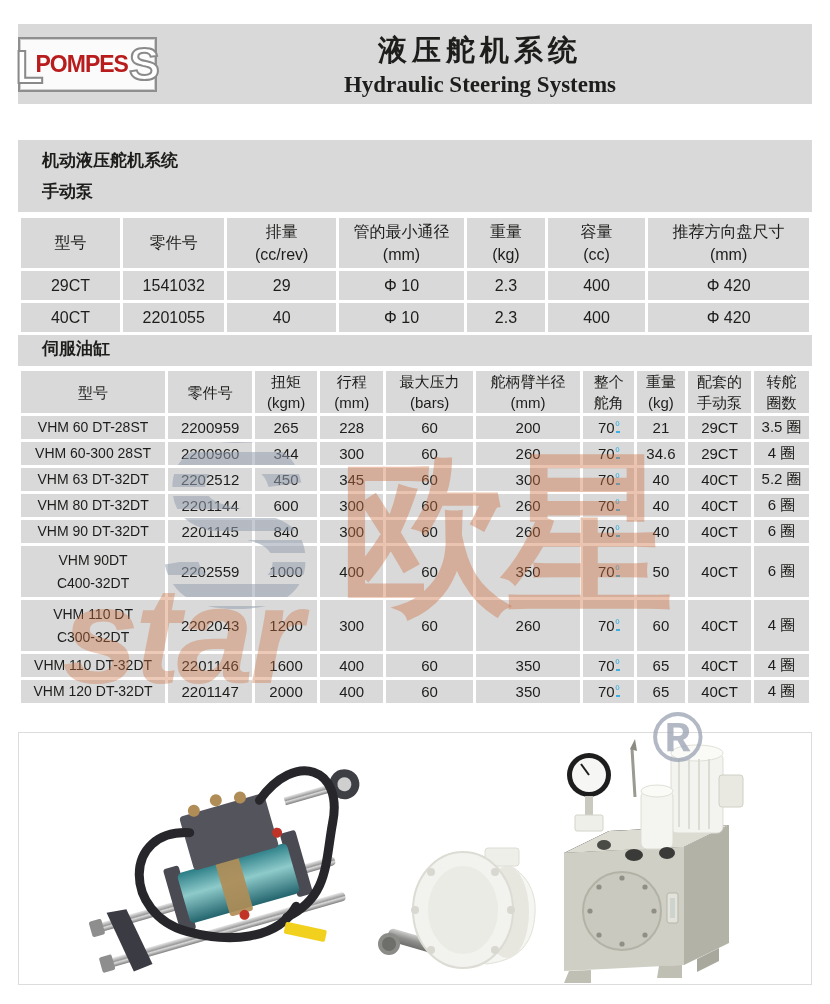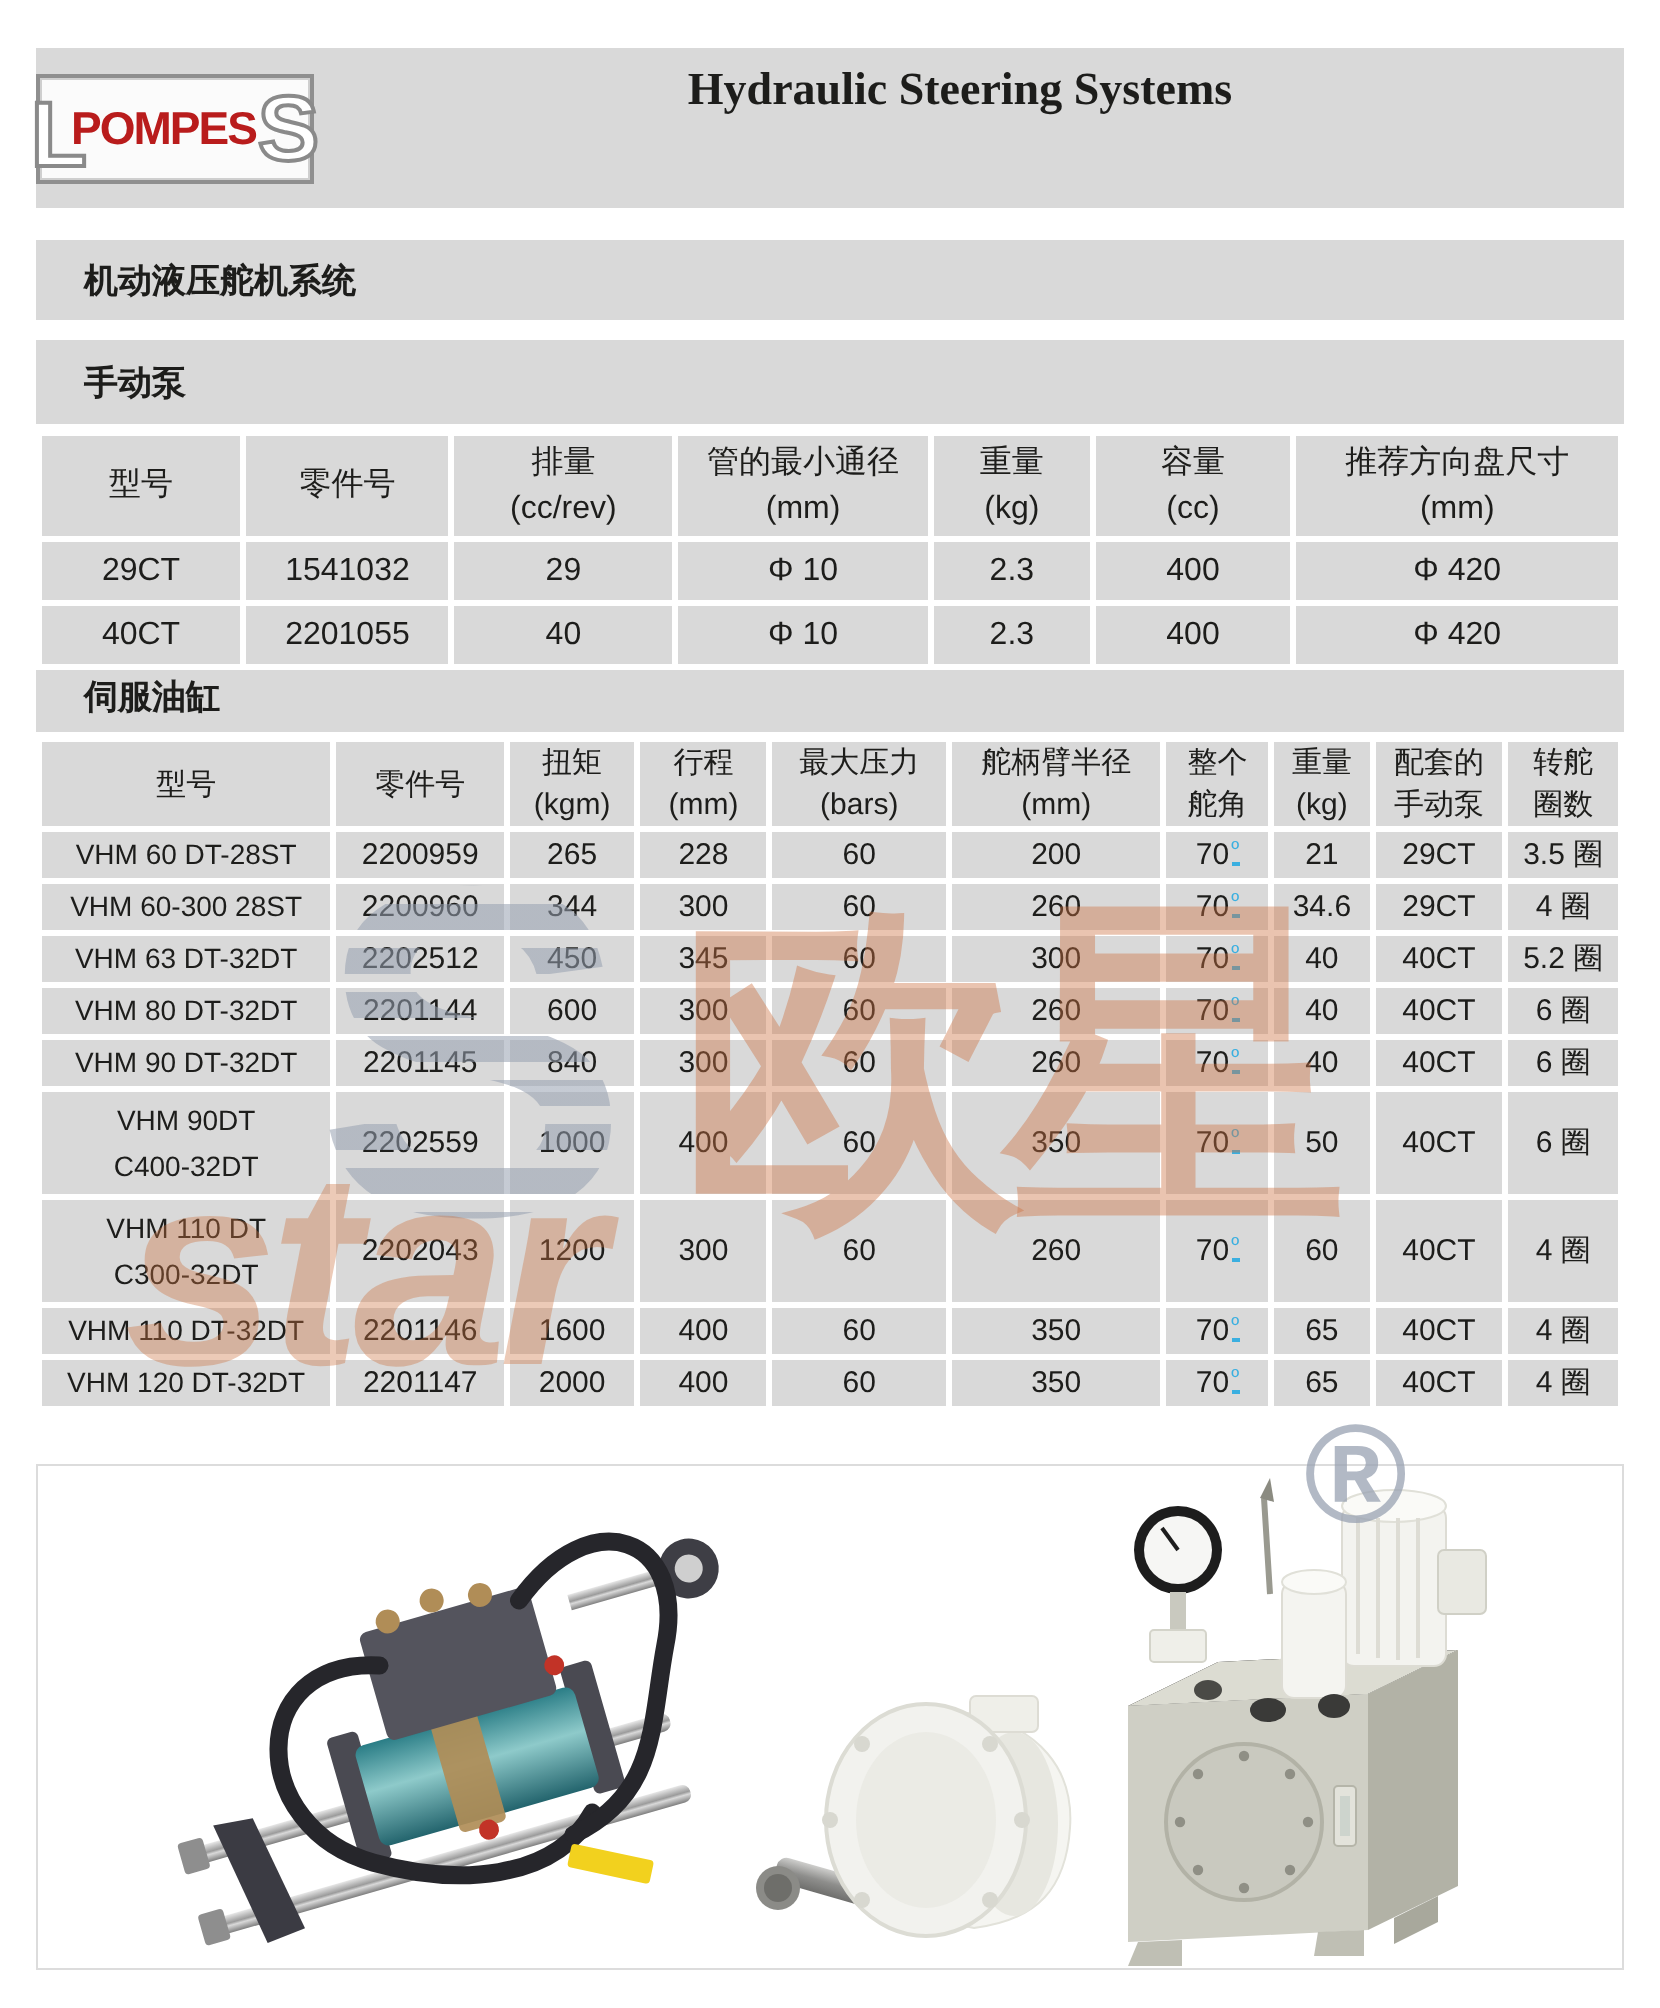--- a/index.html
+++ b/index.html
@@ -25,21 +25,21 @@
   .titles{position:absolute;left:140px;right:10px;top:7px;text-align:center;}
   .title-zh{
     font-size:29px;font-weight:bold;letter-spacing:5px;
     font-family:"Liberation Serif","DejaVu Serif",serif;
   }
   .title-en{
     font-size:23px;font-weight:bold;margin-top:1px;
     font-family:"Liberation Serif","DejaVu Serif",serif;
   }
   .section-band{font-weight:bold;font-size:17px;display:flex;align-items:center;padding-left:24px;}
-  #band-section1{top:120px;height:40px;}
+  #band-section1{top:140px;height:40px;}
   #band-section2{top:170px;height:42px;}
   #band-section3{top:330px;height:36px;}
 
   table{position:absolute;left:18px;width:794px;border-collapse:collapse;table-layout:fixed;}
   td,th{
     border:3px solid #ffffff;background:#d9d9d9;text-align:center;vertical-align:middle;
     padding:0;font-weight:normal;color:#1d1d1b;overflow:hidden;
   }
   #table1{top:215px;font-size:16px;}
   #table1 th{height:50px;font-size:16px;line-height:1.45;}
@@ -79,20 +79,21 @@
 </head>
 <body>
 
 <div class="band" id="header-band">
   <div class="logo-box">
     <span class="logo-l">L</span>
     <span class="logo-pompes">POMPES</span>
     <span class="logo-s">S</span>
   </div>
   <div class="titles">
+    <div class="title-zh">液压舵机系统</div>
     <div class="title-en">Hydraulic Steering Systems</div>
   </div>
 </div>
 
 <div class="band section-band" id="band-section1">
   <span>机动液压舵机系统</span>
 </div>
 <div class="band section-band" id="band-section2">
   <span>手动泵</span>
 </div>

